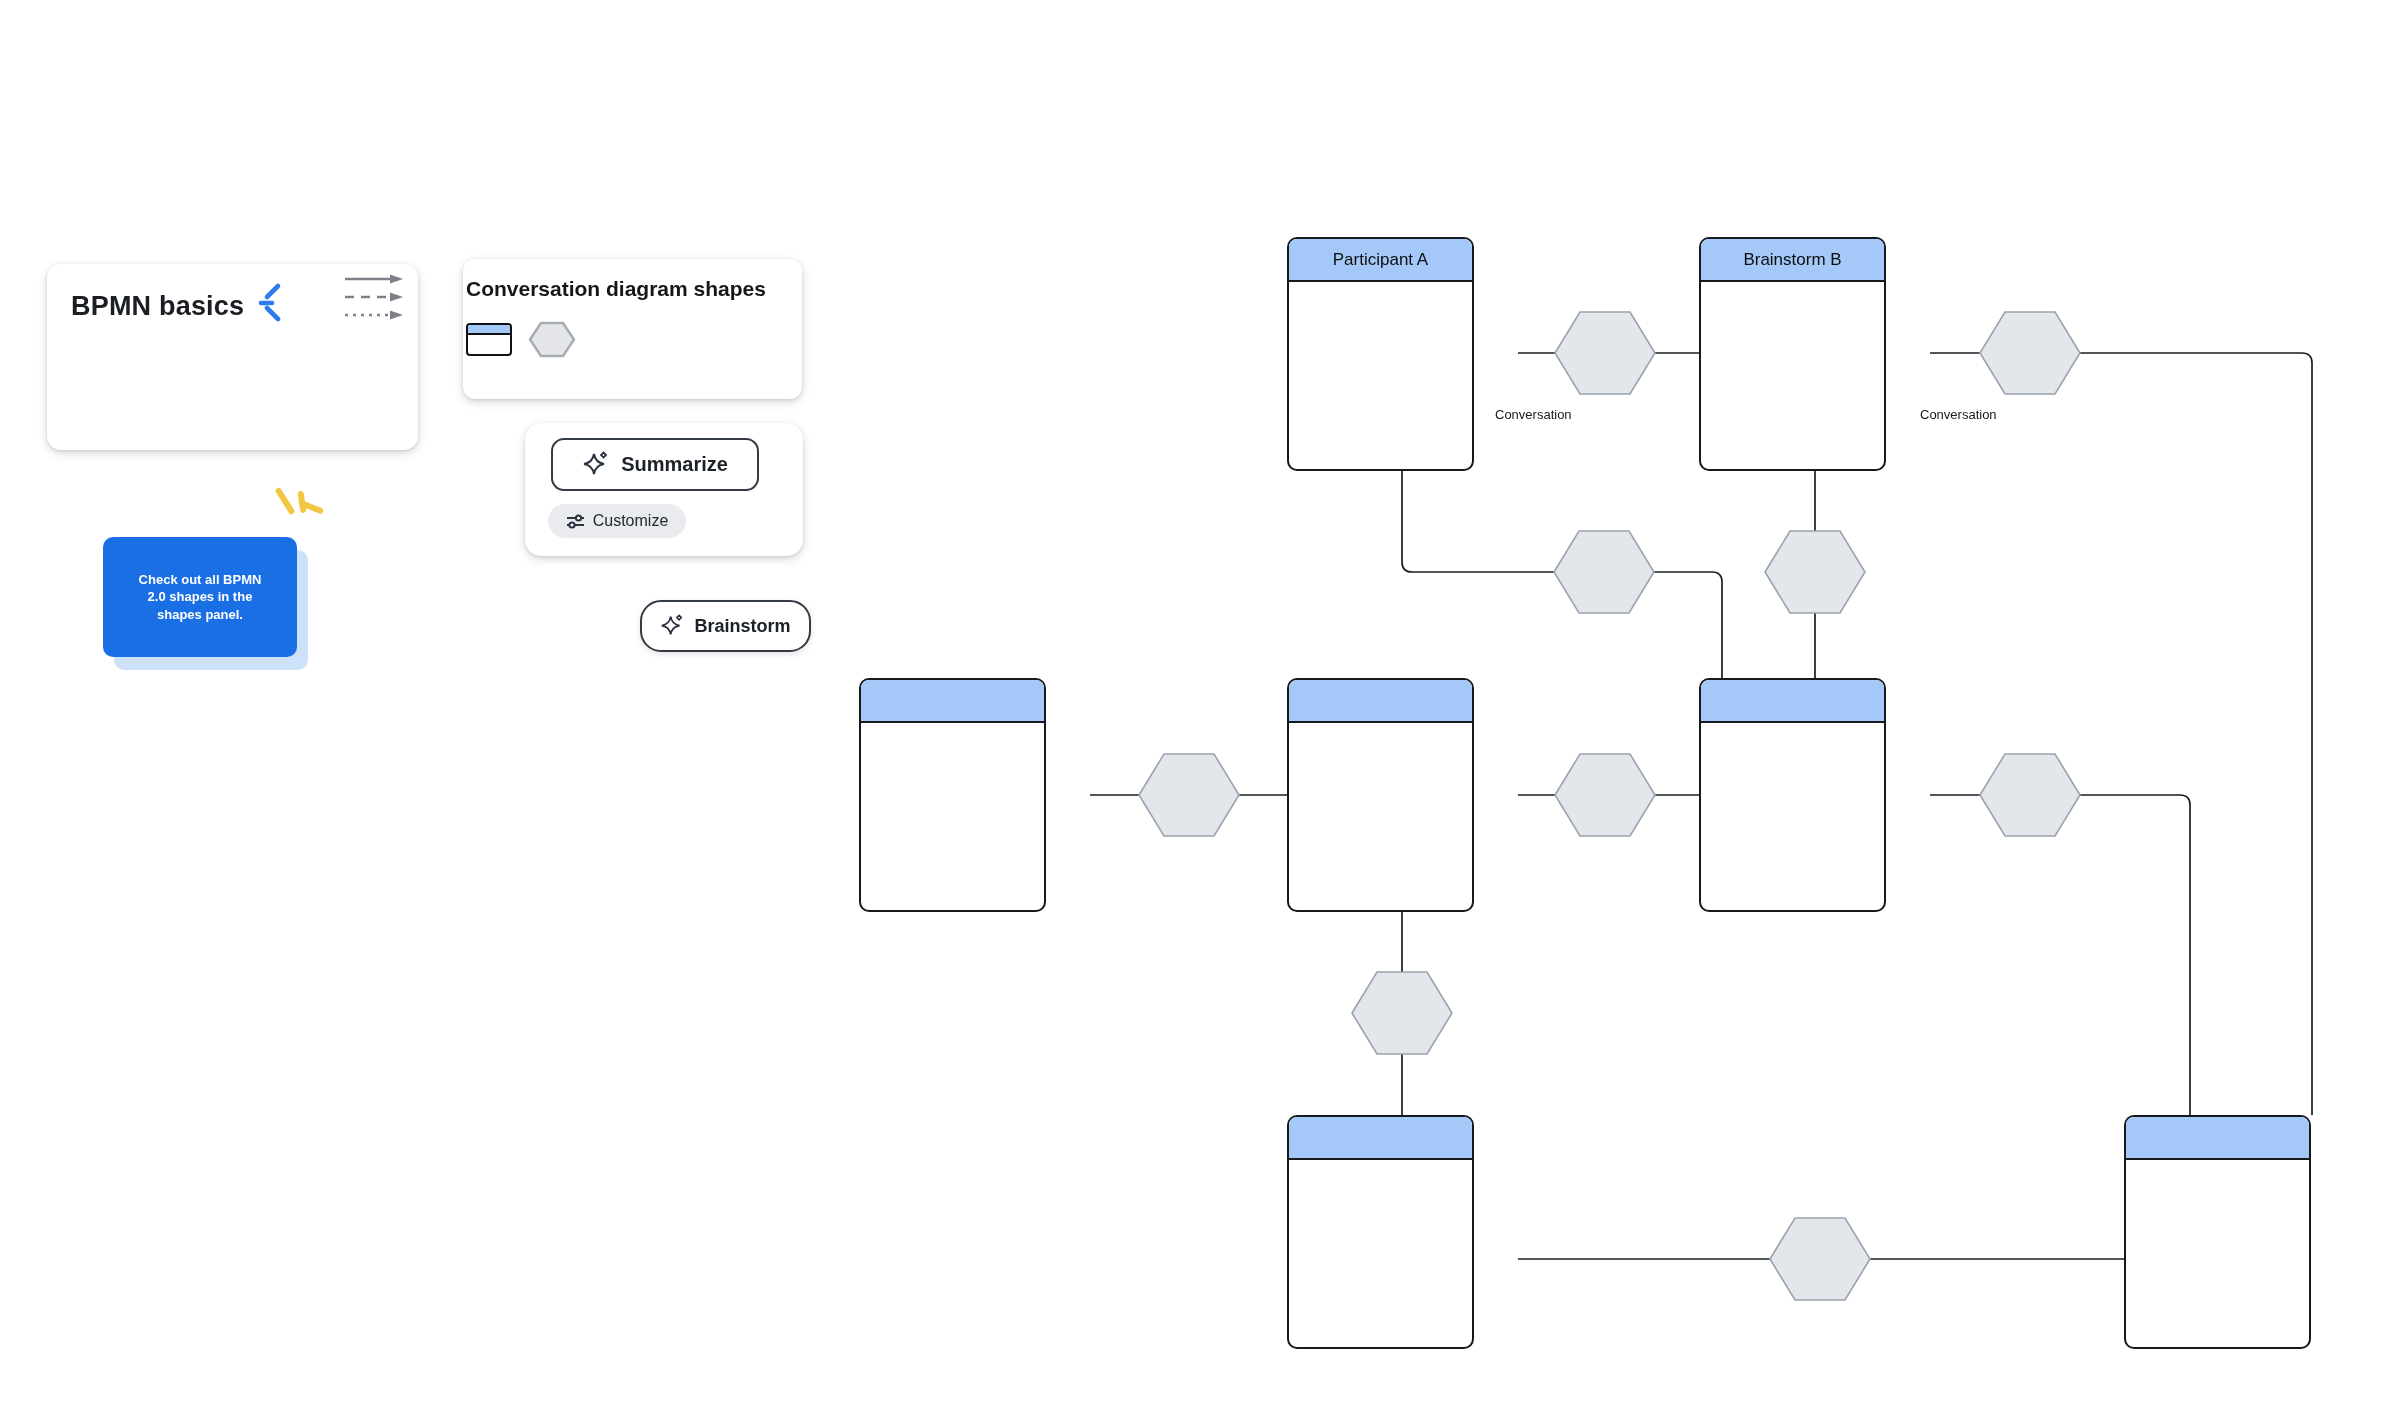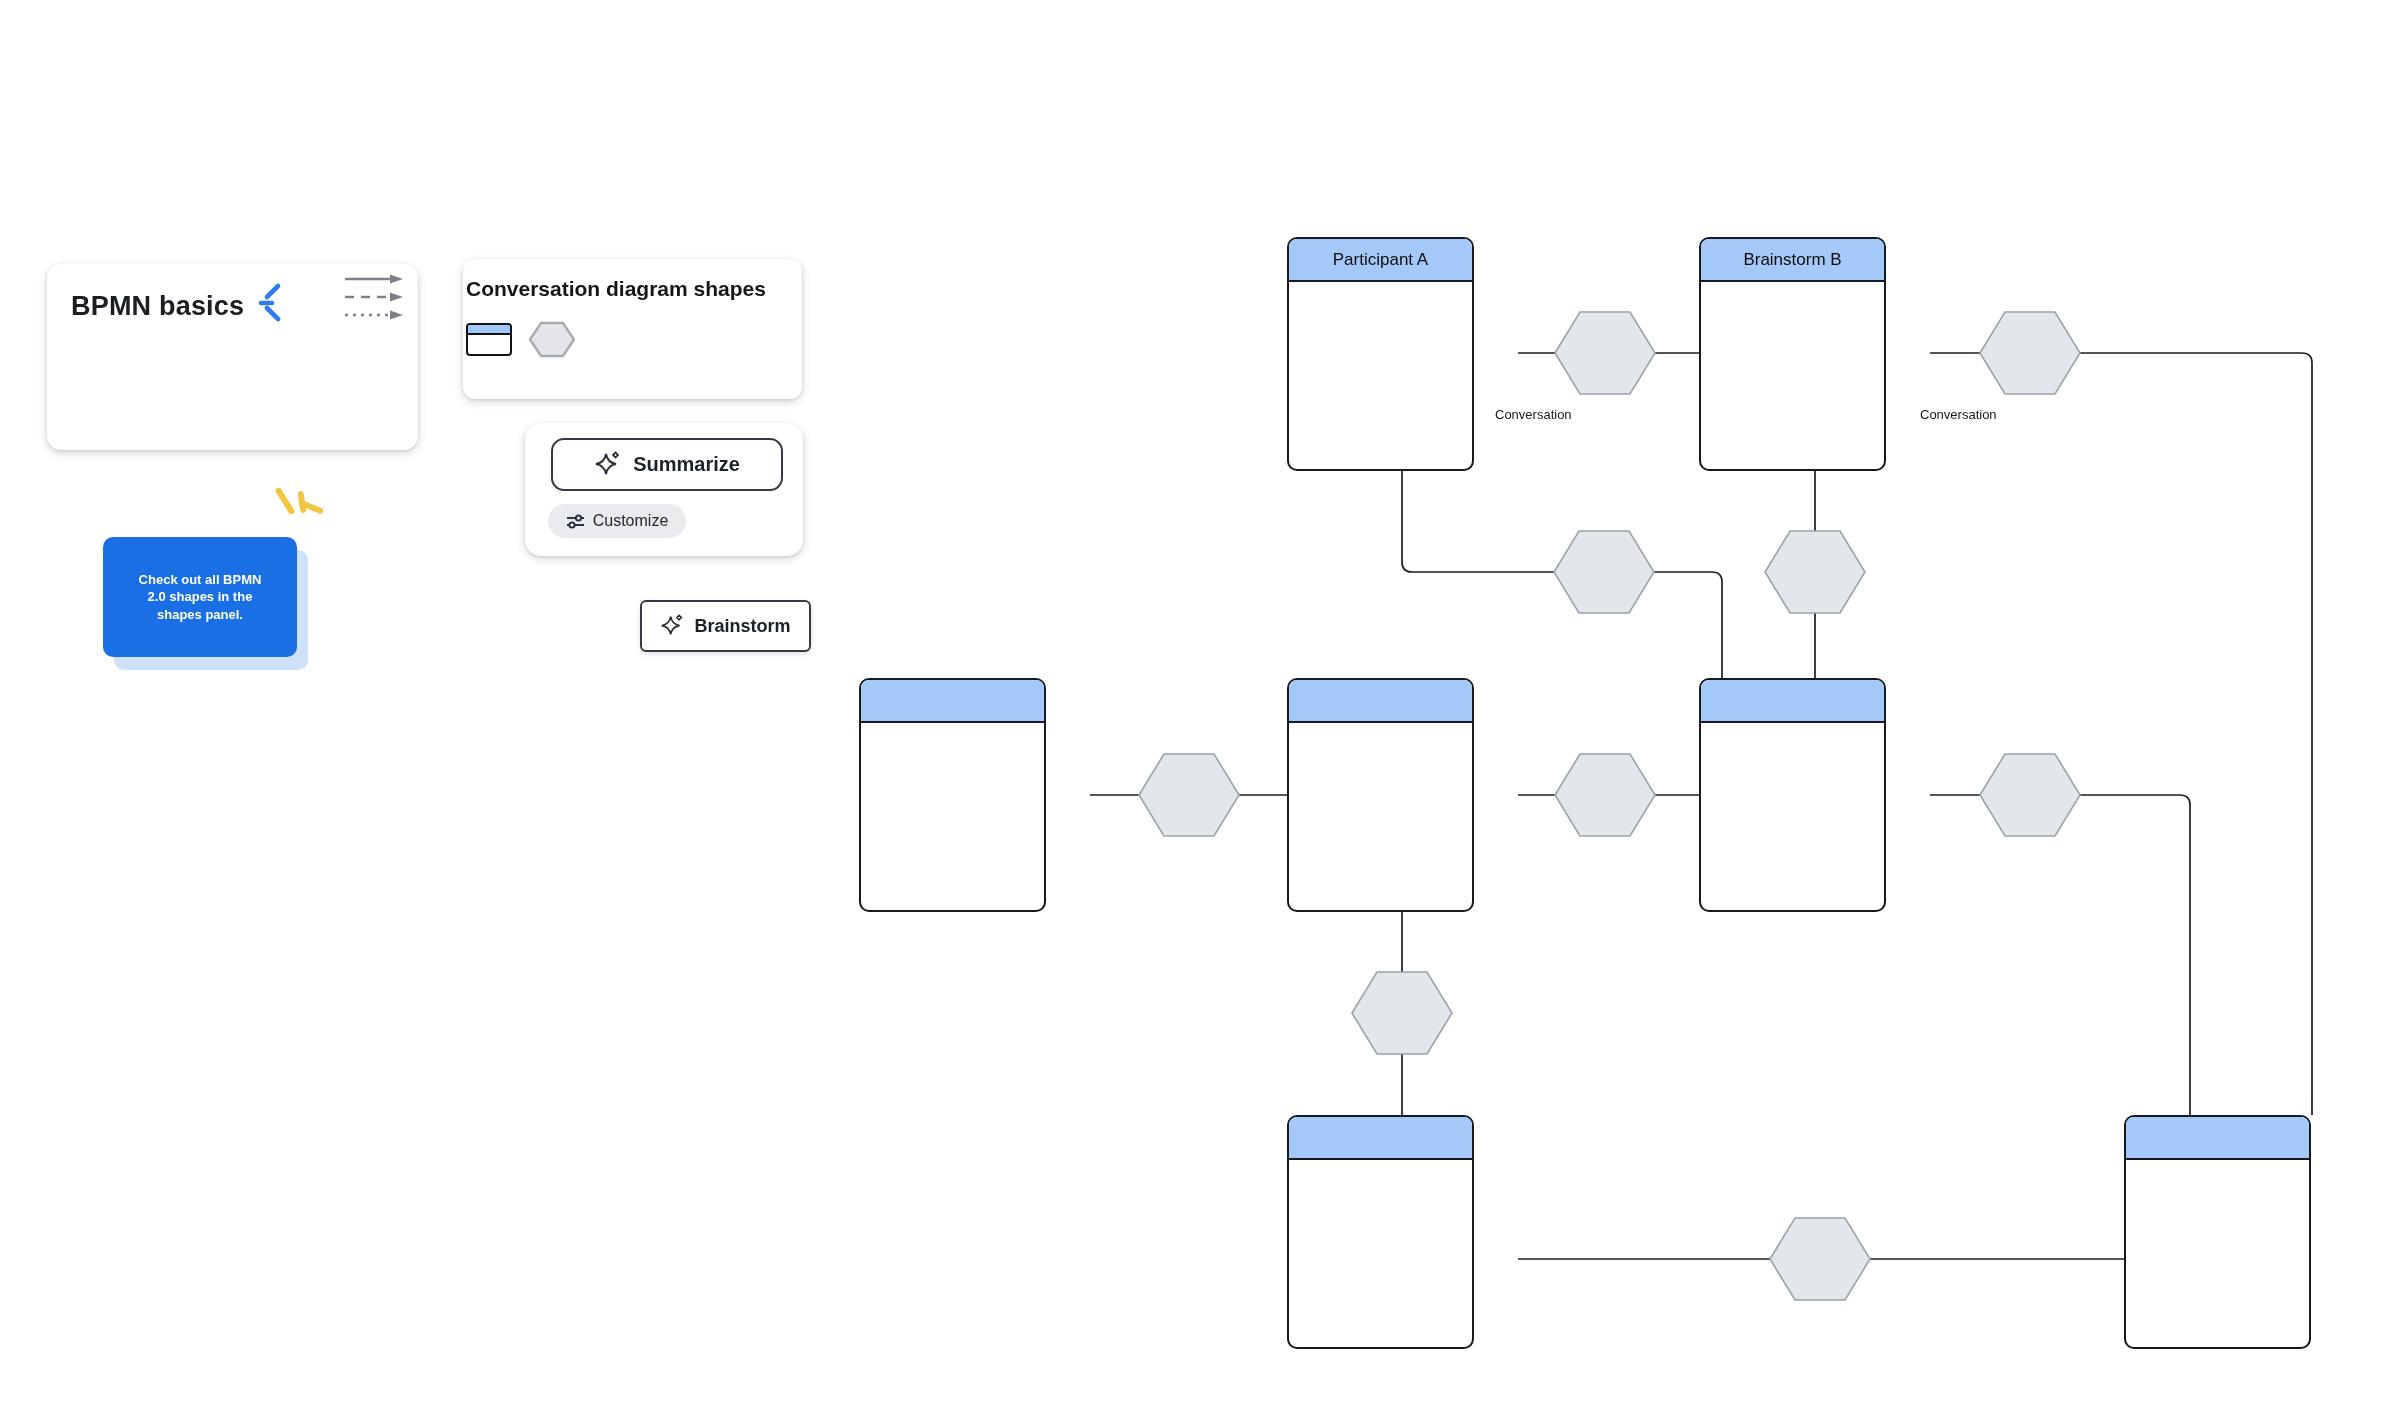--- a/index.html
+++ b/index.html
@@ -28,30 +28,30 @@
     background:#fff; box-sizing:border-box; overflow:hidden;
   }
   .mini-participant .band { height:8px; background:#a4c8f7; border-bottom:2.5px solid #101215; }
 
   .ai-card { left:525px; top:423px; width:278px; height:133px; border-radius:16px; }
   .btn {
     position:absolute; display:flex; align-items:center; justify-content:center; gap:12px;
     background:#fff; border:2.2px solid #343b46; border-radius:13px; cursor:pointer;
     color:#1c2128; box-sizing:border-box;
   }
-  .summarize-btn { left:26px; top:15px; width:232px; height:53px; font-size:20px; font-weight:bold; }
+  .summarize-btn { left:26px; top:15px; width:208px; height:53px; font-size:20px; font-weight:bold; }
   .customize-chip {
     position:absolute; left:23px; top:81px; width:138px; height:34px; border-radius:17px;
     background:#e9ebee; display:flex; align-items:center; justify-content:center; gap:8px;
     font-size:16px; color:#23282e; cursor:pointer;
   }
   .brainstorm-btn {
     position:absolute; left:640px; top:600px; width:167px; height:48px;
     display:flex; align-items:center; justify-content:center; gap:10px;
-    background:#fff; border:2.2px solid #343b46; border-radius:6px;
+    background:#fff; border:2.2px solid #343b46; border-radius:21px;
     font-size:18px; font-weight:bold; color:#1c2128; cursor:pointer;
     box-shadow:0 2px 6px rgba(0,0,0,0.12);
   }
 
   
   .callout {
     position:absolute; left:103px; top:537px; width:194px; height:120px;
     background:#1a6fe4; border-radius:10px; box-shadow:11px 13px 0 #cde1f8;
     display:flex; align-items:center; justify-content:center; box-sizing:border-box; padding:10px 14px;
   }

